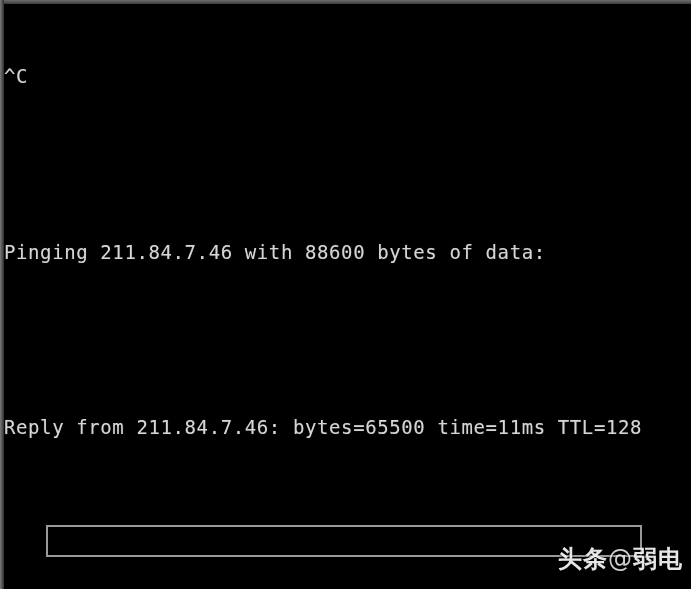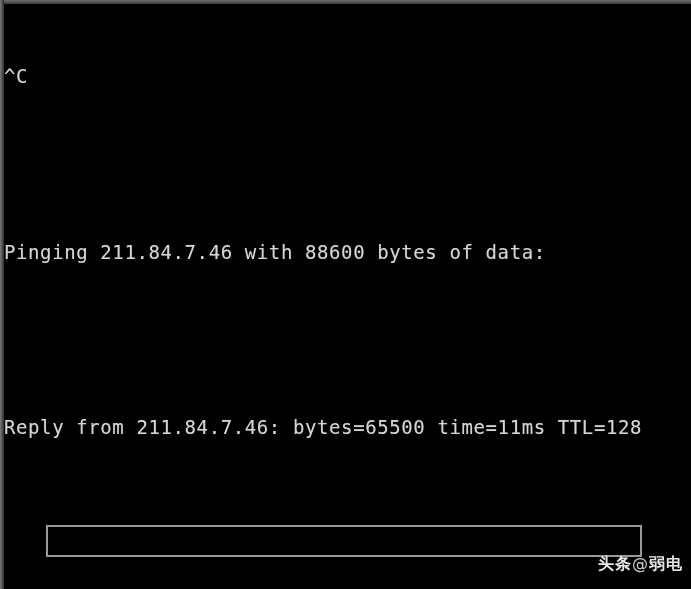--- a/index.html
+++ b/index.html
@@ -67,21 +67,21 @@
     pointer-events: none;
     background: transparent;
   }
   
   #watermark {
     position: absolute;
     right: 8px;
     bottom: 14px;
     color: #f2f2f2;
     font-family: "DejaVu Sans", "Liberation Sans", sans-serif;
-    font-size: 16px;
+    font-size: 24px;
     font-weight: bold;
     letter-spacing: 1px;
     text-shadow: 0 1px 2px rgba(0,0,0,0.9);
     white-space: nowrap;
     opacity: 0.95;
   }
   #watermark .at {
     font-weight: normal;
     opacity: 0.9;
   }

